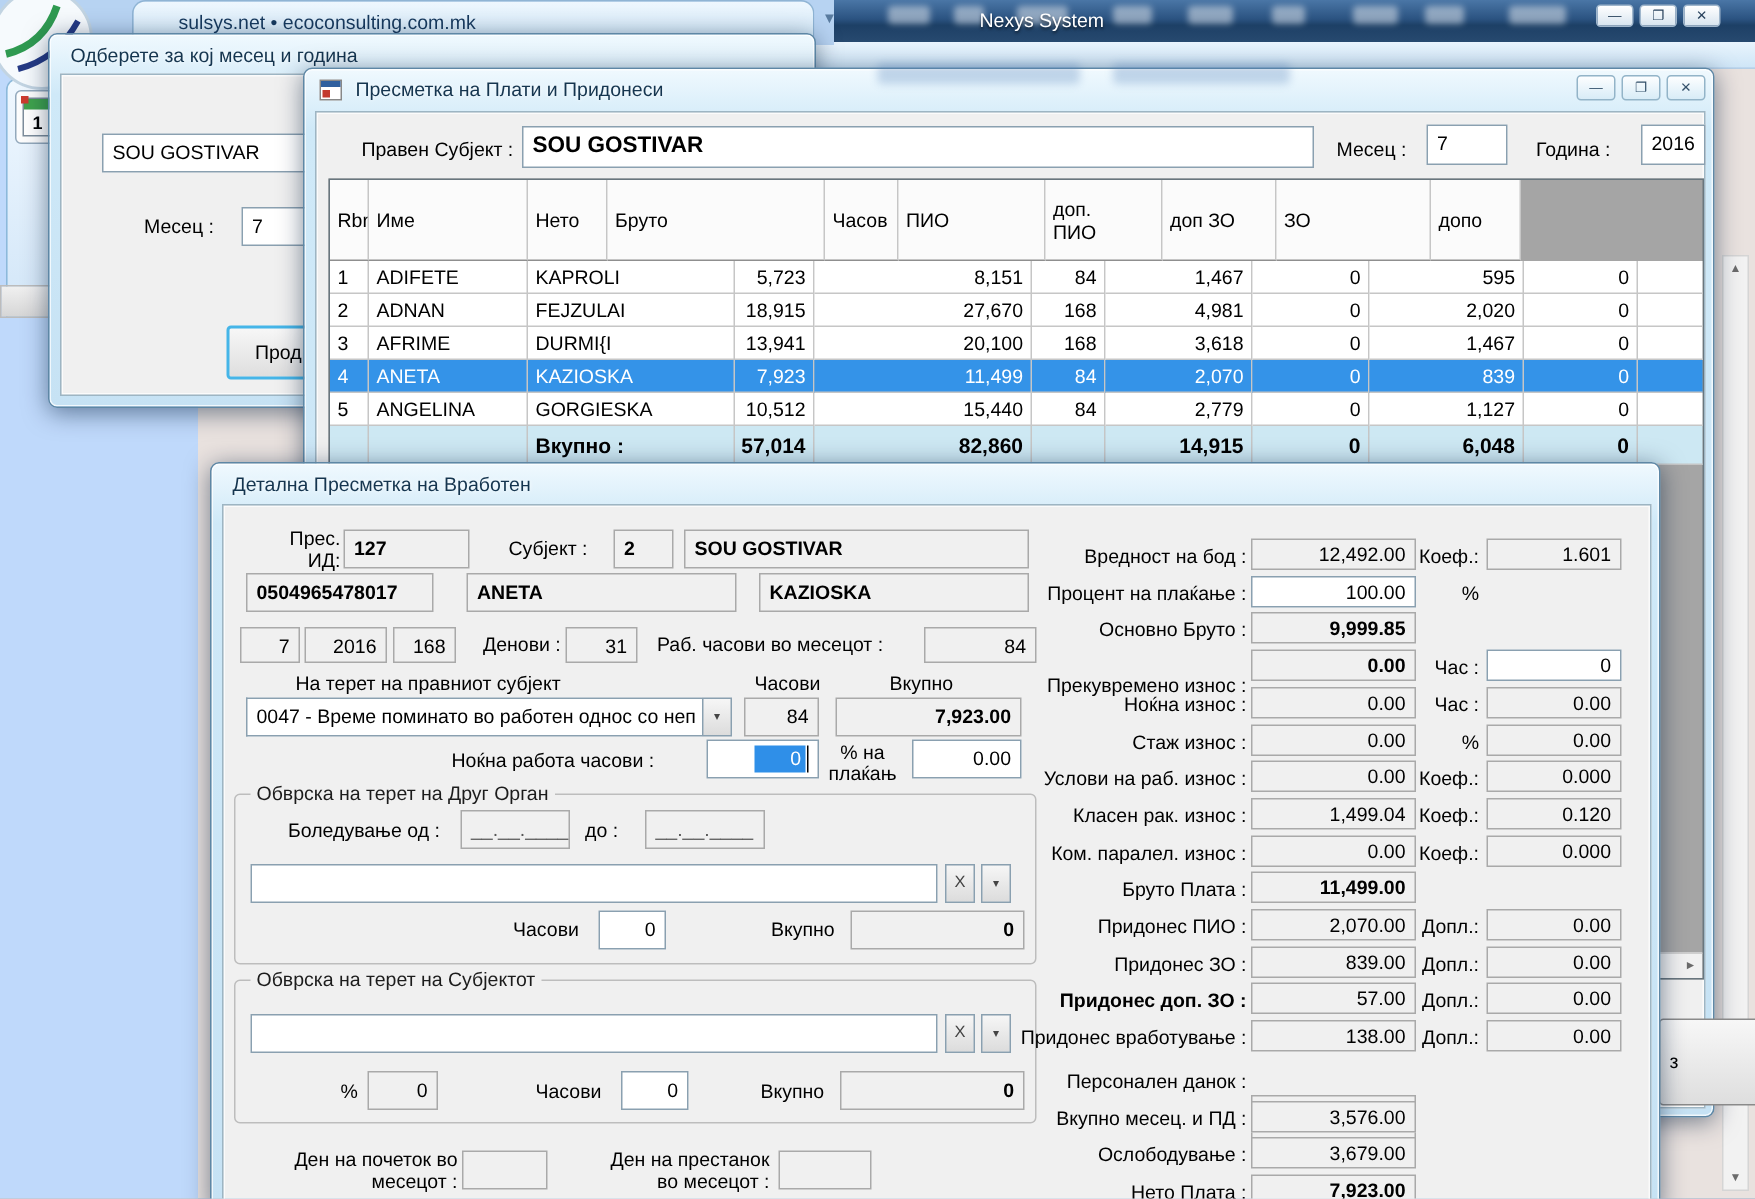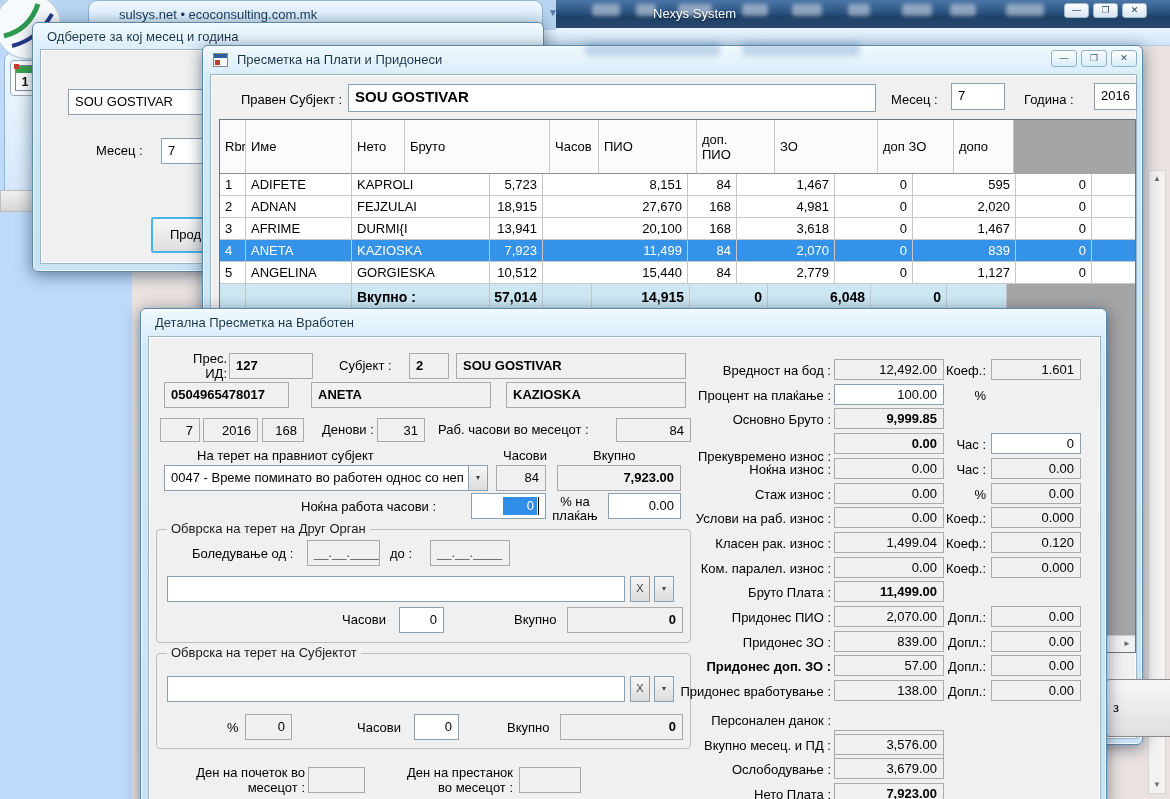--- a/index.html
+++ b/index.html
@@ -156,22 +156,22 @@
     <div class="g-row hd" id="grid-head">
         <div class="g-row hd">
           <div class="g-cell" style="width: 26px;">Rbr</div>
           <div class="g-cell" style="width: 106px;">Име</div>
           <div class="g-cell" style="width: 53px;">Нето</div>
           <div class="g-cell" style="width: 145px;">Бруто</div>
           <div class="g-cell" style="width: 49px; text-align: center;">Часов</div>
           <div class="g-cell" style="width: 98px;">ПИО</div>
           <div class="g-cell" style="width: 78px;">доп.
 ПИО</div>
+          <div class="g-cell" style="width: 76px;">доп ЗО</div>
           <div class="g-cell" style="width: 103px;">ЗО</div>
-          <div class="g-cell" style="width: 76px;">доп ЗО</div>
           <div class="g-cell" style="width: 60px;">допо</div>
         </div>
       </div>
     <div id="grid-body">
         <div class="g-row ">
           <div class="g-cell" style="width: 26px;">1</div>
           <div class="g-cell" style="width: 106px;">ADIFETE</div>
           <div class="g-cell" style="width: 138px;">KAPROLI</div>
           <div class="g-cell num" style="width: 53px;">5,723</div>
           <div class="g-cell num" style="width: 145px;">8,151</div>
@@ -232,20 +232,21 @@
           <div class="g-cell num" style="width: 78px;">0</div>
           <div class="g-cell num" style="width: 103px;">1,127</div>
           <div class="g-cell num" style="width: 76px;">0</div>
           <div class="g-cell num" style="width: 60px;"></div>
         </div>
         <div class="g-row tot">
           <div class="g-cell" style="width: 26px;"></div>
           <div class="g-cell" style="width: 106px;"></div>
           <div class="g-cell" style="width: 138px;">Вкупно :</div>
           <div class="g-cell num" style="width: 53px;">57,014</div>
+          <div class="g-cell num" style="width: 145px;">82,860</div>
           <div class="g-cell num" style="width: 49px;"></div>
           <div class="g-cell num" style="width: 98px;">14,915</div>
           <div class="g-cell num" style="width: 78px;">0</div>
           <div class="g-cell num" style="width: 103px;">6,048</div>
           <div class="g-cell num" style="width: 76px;">0</div>
           <div class="g-cell num" style="width: 60px;"></div>
         </div>
       </div>
     <div class="g-hscroll">
       <span class="sb-arrow" style="right:0;top:0">►</span>

